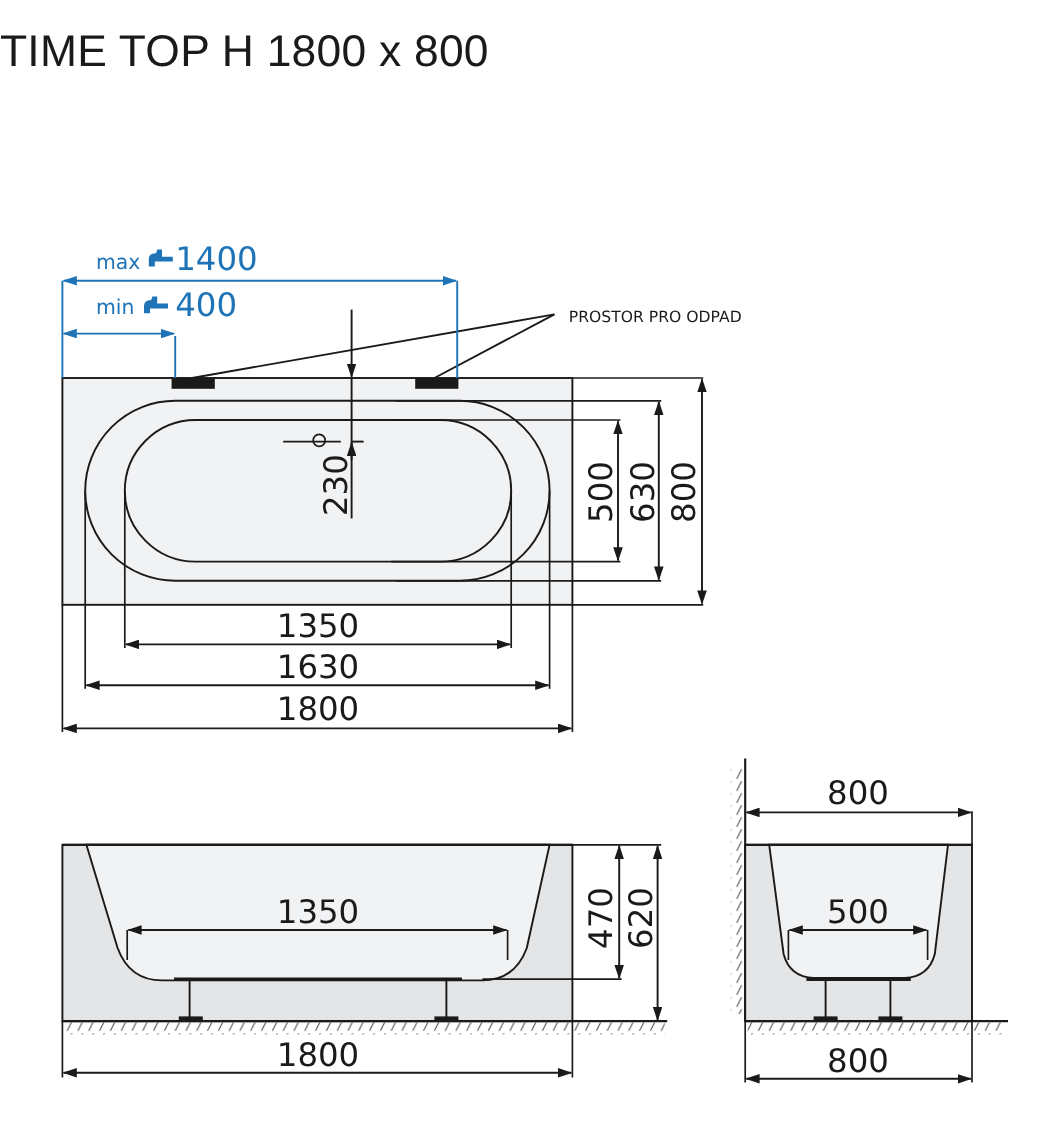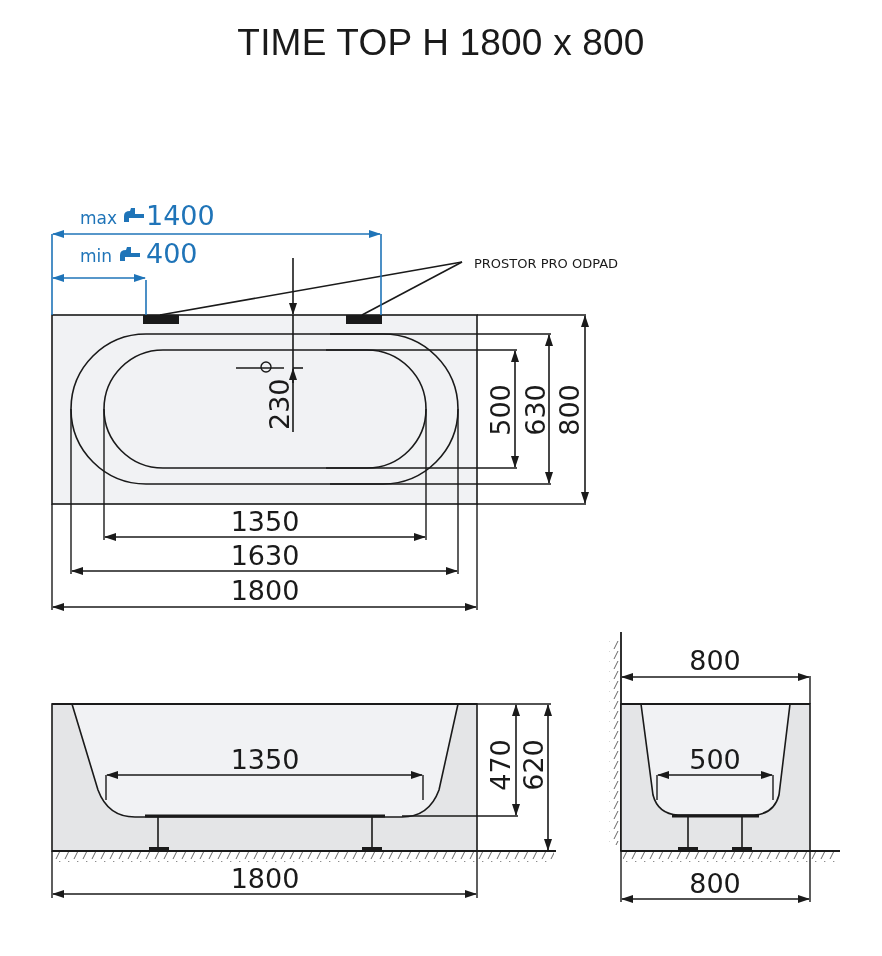--- a/index.html
+++ b/index.html
@@ -1,18 +1,18 @@
 <!DOCTYPE html>
 <html><head>
 <meta charset="utf-8">
 <style>
   html, body { margin: 0; padding: 0; background: #ffffff; }
   body { width: 882px; height: 956px; position: relative; overflow: hidden; }
   .title {
-    position: absolute; left: 0; top: 22px; width: 882px; text-align: center;
+    position: absolute; left: 0; top: 22px; width: 882px; text-align: left;
     font-family: "Liberation Sans", sans-serif; font-size: 37px; color: #1a1a1a;
     letter-spacing: 0.2px;
   }
   svg { position: absolute; left: 0; top: 0; }
   .dim { font-family: "DejaVu Sans", sans-serif; font-size: 27px; fill: #1a1a1a; }
   .dimb { font-family: "DejaVu Sans", sans-serif; font-size: 27px; fill: #1f74b8; }
   .dimbs { font-family: "DejaVu Sans", sans-serif; font-size: 17px; fill: #1f74b8; }
   .note { font-family: "DejaVu Sans", sans-serif; font-size: 13px; fill: #1a1a1a; }
 </style>
 </head>

